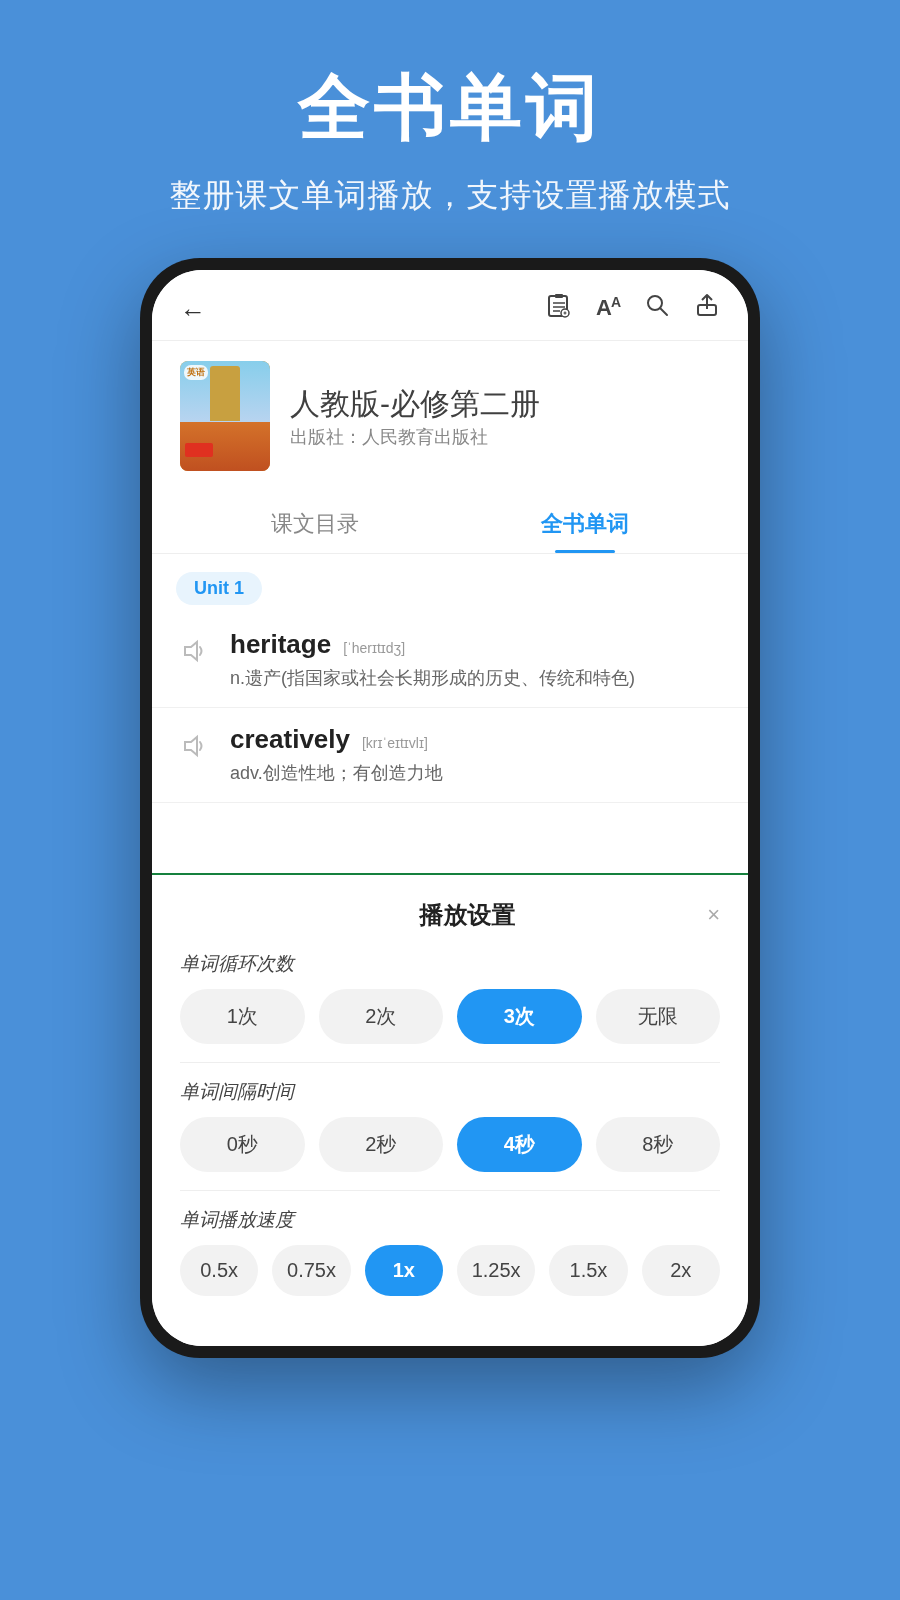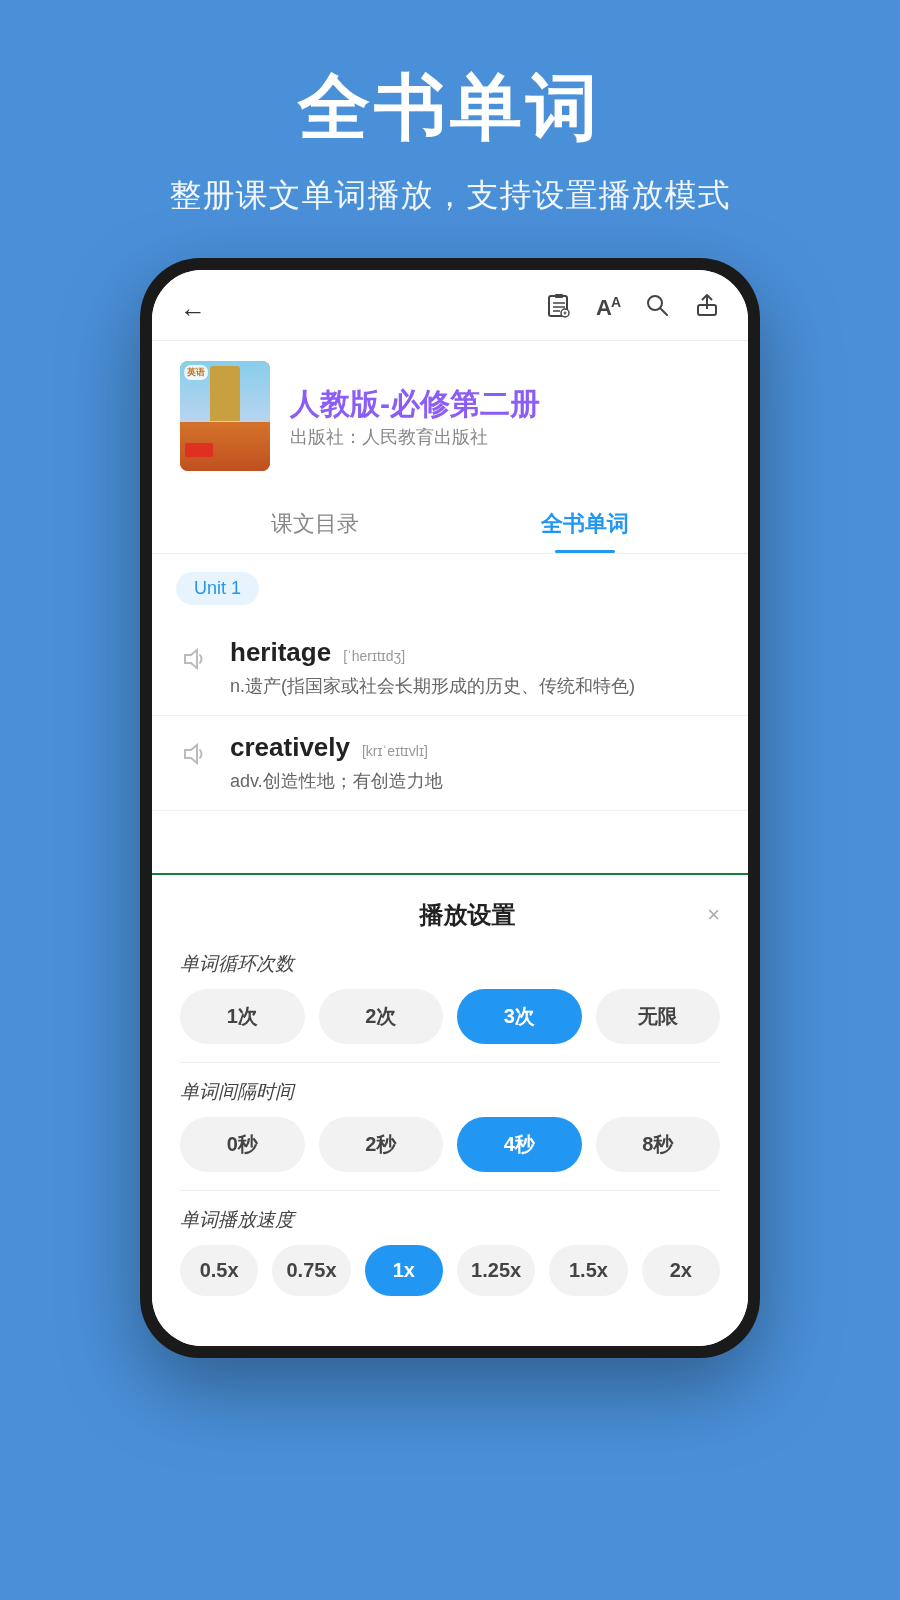--- a/index.html
+++ b/index.html
@@ -147,22 +147,22 @@
       padding: 1px 3px;
       font-size: 9px;
       color: #c07010;
       font-weight: bold;
     }
     .book-info {
       flex: 1;
     }
     .book-title {
       font-size: 30px;
-      font-weight: 700;
-      color: #8b5cf6;
+      font-weight: 400;
+      color: #404040;
       margin-bottom: 0;
     }
     .book-publisher {
       font-size: 18px;
       color: #888;
     }
 
     
     .tabs {
       background: #fff;
@@ -200,24 +200,24 @@
       background: #fff;
       flex: 1;
       overflow: hidden;
       padding: 18px 0;
     }
     .unit-badge {
       display: inline-block;
       background: #e8f4fd;
       color: #2196F3;
       font-size: 18px;
-      font-weight: 400;
+      font-weight: 700;
       padding: 6px 18px;
       border-radius: 20px;
-      margin: 0 24px 16px;
+      margin: 0 24px 8px;
     }
     .word-item {
       display: flex;
       align-items: flex-start;
       padding: 16px 24px;
       gap: 18px;
       border-bottom: 1px solid #f0f0f0;
     }
     .word-speaker {
       width: 36px;
@@ -292,21 +292,21 @@
       gap: 14px;
       margin-bottom: 18px;
     }
     .option-btn {
       flex: 1;
       padding: 14px 0;
       border-radius: 28px;
       background: #f2f2f2;
       color: #444;
       font-size: 20px;
-      font-weight: 700;
+      font-weight: 400;
       text-align: center;
       cursor: pointer;
       border: none;
       outline: none;
     }
     .option-btn.active {
       background: #2196F3;
       color: #fff;
       font-weight: 700;
     }

